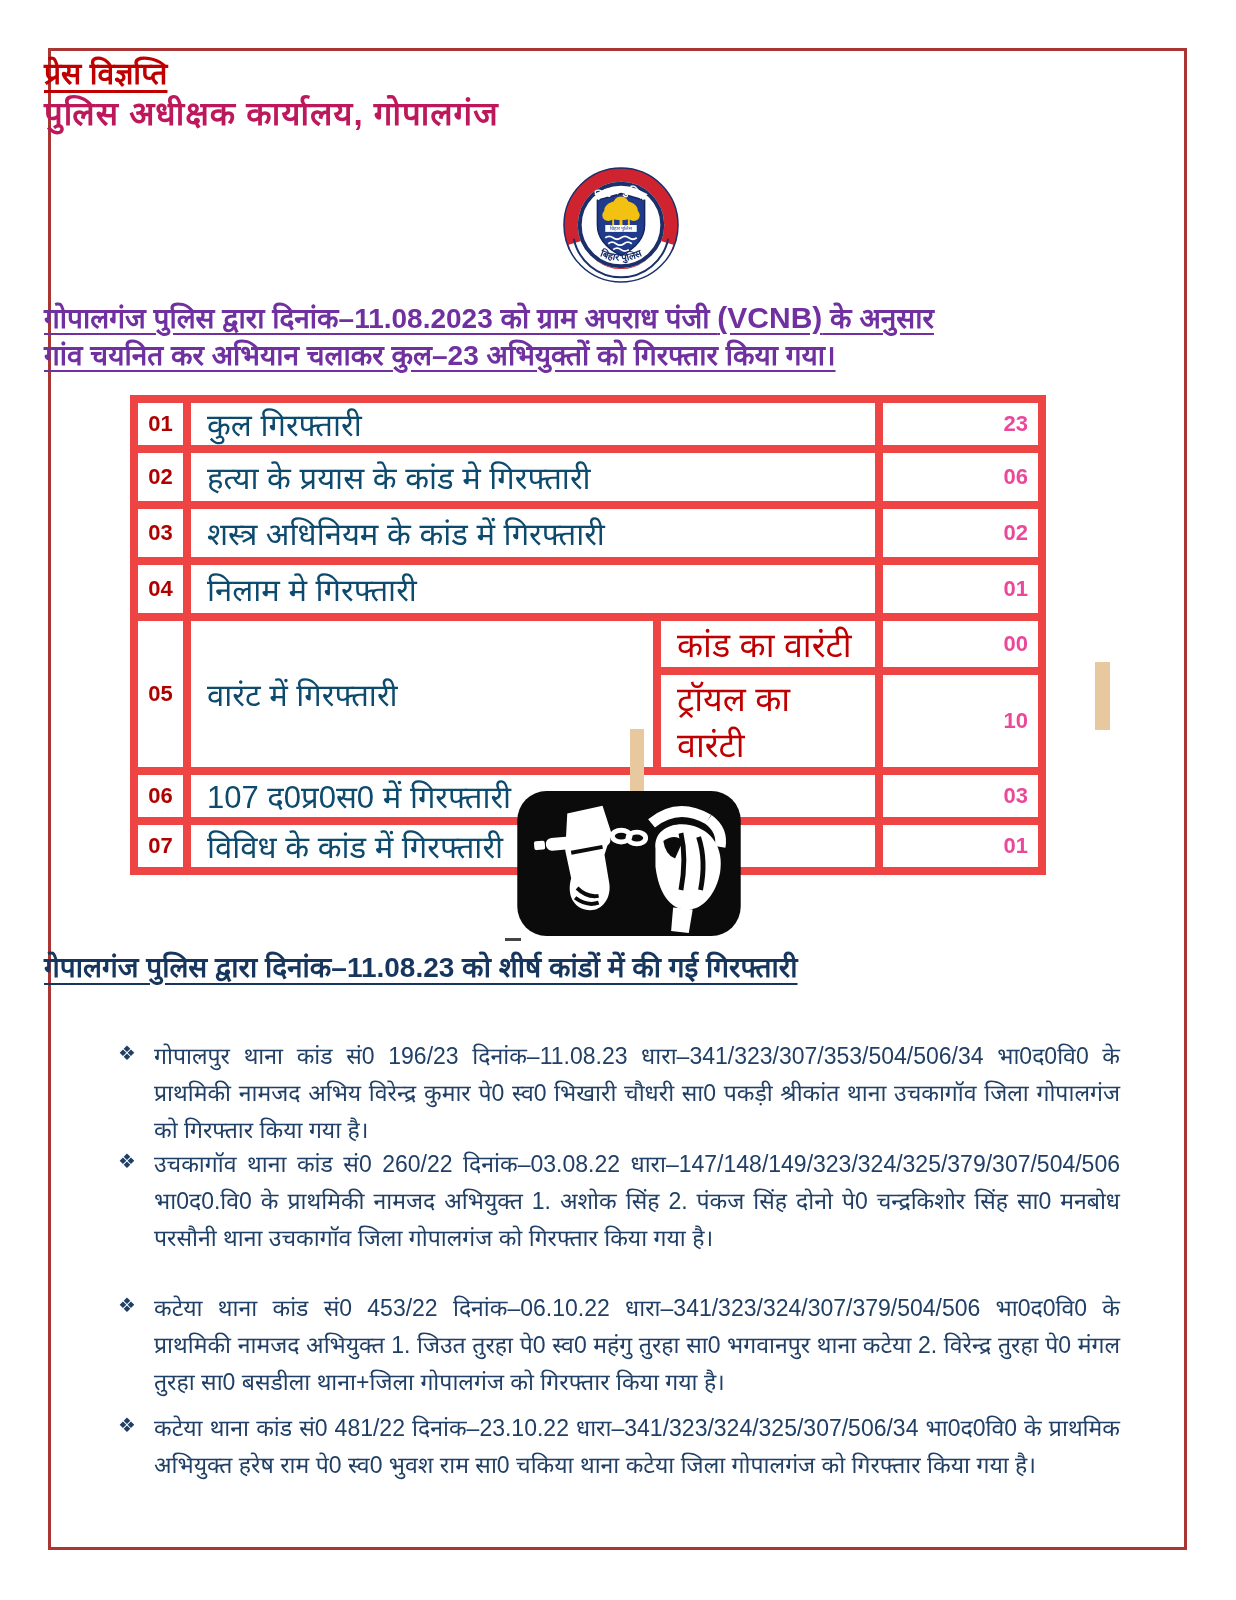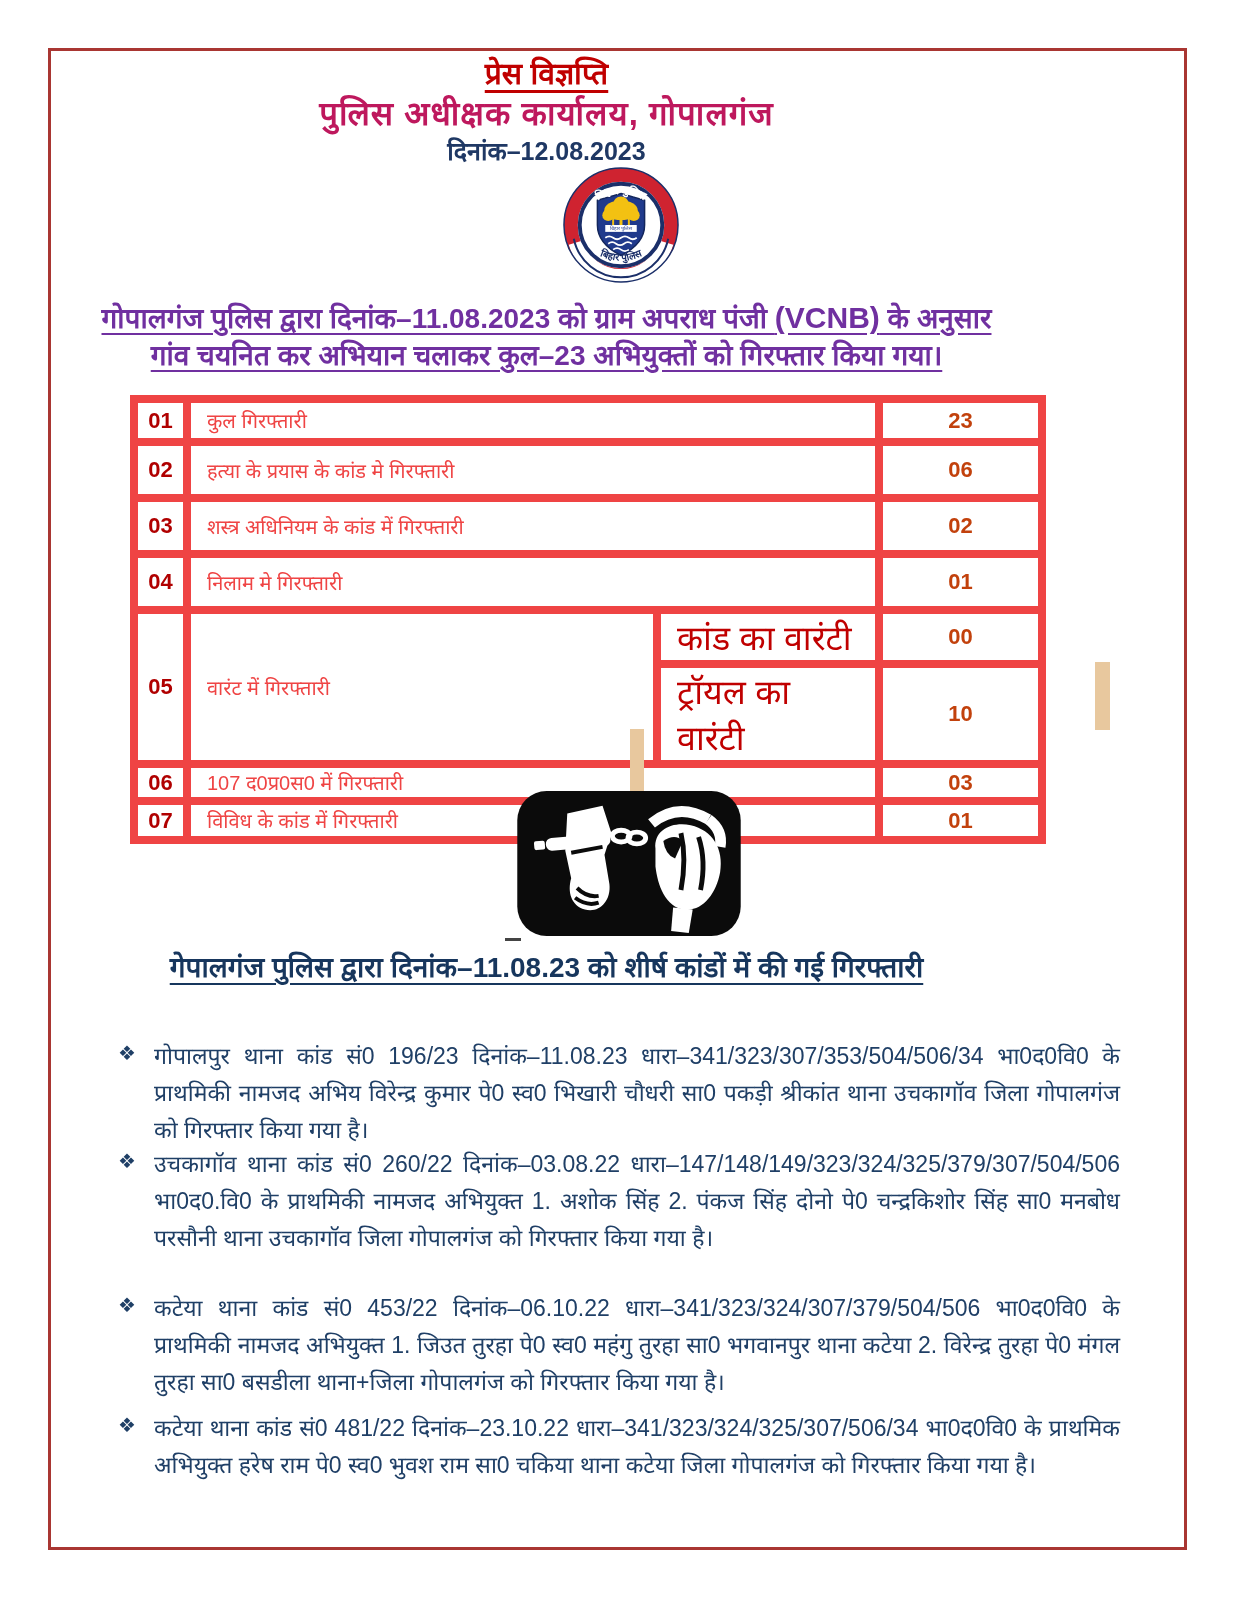--- a/index.html
+++ b/index.html
@@ -1,39 +1,39 @@
 <!DOCTYPE html>
 <html><head>
 <meta charset="utf-8">
 <style>
   * { margin:0; padding:0; box-sizing:border-box; }
   html,body { background:#ffffff; }
   body { font-family:"Liberation Sans", sans-serif; }
   .page { position:relative; width:1236px; height:1600px; background:#ffffff; overflow:hidden; }
   .frame { position:absolute; left:48px; top:48px; width:1139px; height:1502px; border:3px solid #a93632; background:#ffffff; }
 
-  .center-band { position:absolute; left:56px; width:981px; text-align:center; }
+  .center-band { position:absolute; left:44px; width:981px; }
 
   .title { top:52px; font-size:30px; font-weight:bold; color:#c00000; }
   .title span { text-decoration:underline; text-underline-offset:6px; }
   .office { top:90px; font-size:33px; font-weight:bold; color:#be185d; letter-spacing:1px; }
   .dateline { top:133px; font-size:25px; font-weight:bold; color:#1f3864; }
 
   .logo { position:absolute; left:562px; top:166px; width:118px; height:118px; }
 
   .headline { top:283px; font-size:28px; font-weight:bold; color:#7030a0; line-height:37px;margin-top:16px; }
   .headline .hl-line { text-decoration:underline; text-underline-offset:5px; }
   .headline .vcnb { font-size:30px; letter-spacing:0; }
 
   table.stats { position:absolute; left:130px; top:395px; width:908px; border-collapse:collapse; table-layout:fixed; }
   table.stats td { border:8px solid #ef4444; padding:0 10px; }
   table.stats td.no { text-align:center; font-weight:bold; color:#b00000; font-size:22px; }
-  table.stats td.label { color:#ef4444; font-size:20px; padding-left:16px; }
+  table.stats td.label { color:#0c4a6e; font-size:31px; padding-left:16px; }
   table.stats td.sublabel { color:#c00000; font-size:34px; padding-left:16px; }
-  table.stats td.val { text-align:center; font-weight:bold; color:#c2410c; font-size:22px; }
+  table.stats td.val { text-align:right; font-weight:bold; color:#ec4899; font-size:22px; }
   table.stats tr { height:56px; }
 
   .tanbar { position:absolute; background:#e8c89e; }
   .tanbar.right { left:1095px; top:662px; width:15px; height:68px; }
   .tanbar.mid { left:630px; top:729px; width:14px; height:68px; }
 
   .handcuffs { position:absolute; left:516px; top:790px; width:226px; height:147px; }
   .dash { position:absolute; left:505px; top:938px; width:16px; height:3px; background:#444444; }
 
   .heading2 { top:947px; font-size:28px; font-weight:bold; color:#17365d; }
@@ -48,21 +48,20 @@
   .item-4 { top:1410px; }
 </style>
 </head>
 <body>
 
 <div class="page">
   <div class="frame"></div>
 
   <div class="center-band title"><span>प्रेस विज्ञप्ति</span></div>
   <div class="center-band office">पुलिस अधीक्षक कार्यालय, गोपालगंज</div>
-  <div class="center-band dateline">दिनांक–12.08.2023</div>
 
   <svg class="logo" viewBox="0 0 120 120">
     <circle cx="60" cy="60" r="58" fill="#ffffff"></circle>
     <circle cx="60" cy="60" r="51" fill="none" stroke="#cf2330" stroke-width="14"></circle>
     <path d="M 14 78 A 48 48 0 0 0 106 78" fill="none" stroke="#ffffff" stroke-width="15"></path>
     <path d="M 12 74 A 49 49 0 0 0 108 74" fill="none" stroke="#1b2f69" stroke-width="2"></path>
     <circle cx="60" cy="60" r="58" fill="none" stroke="#1b2f69" stroke-width="1.5"></circle>
     <circle cx="60" cy="60" r="42" fill="#ffffff" stroke="#1b2f69" stroke-width="4"></circle>
     <path d="M60 28 L84 35 V60 Q84 79 60 91 Q36 79 36 60 V35 Z" fill="#203a8c" stroke="#13265c" stroke-width="1.5"></path>
     <g fill="#f3c112">

